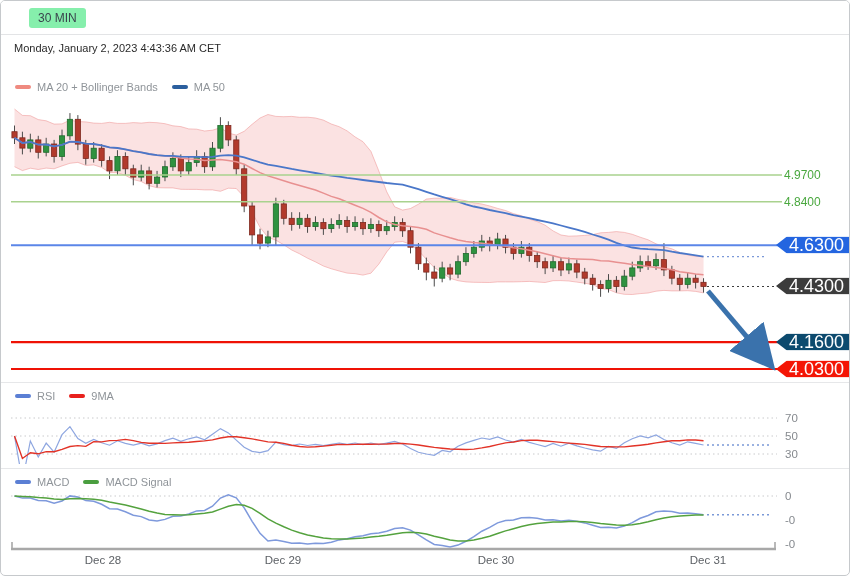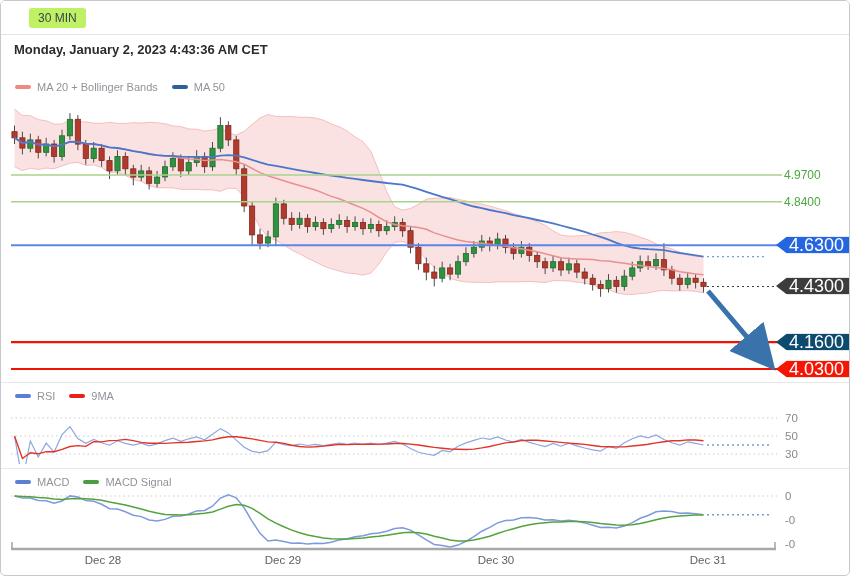--- a/index.html
+++ b/index.html
@@ -4,22 +4,22 @@
 <style>
   html,body{margin:0;padding:0;background:#fff;}
   *{box-sizing:border-box;}
   #app{
     position:relative;width:850px;height:576px;background:#fff;
     border:1px solid #c6c9cc;border-radius:5px;overflow:hidden;
     font-family:"Liberation Sans", sans-serif;
   }
   .hdr{position:absolute;top:0;left:0;width:100%;height:34px;border-bottom:1px solid #e3e4e6;display:flex;align-items:center;padding-left:13px;background:#fff;}
   .title{font-size:15px;font-weight:bold;color:#1c2733;letter-spacing:.2px;}
-  .badge{margin-left:15px;background:#bef264;color:#3a444e;font-size:12px;padding:3px 9px;border-radius:3px;}
-  .dt{position:absolute;top:41px;left:13px;font-size:13px;color:#2b2b2b;font-weight:bold;}
+  .badge{margin-left:15px;background:#86efac;color:#3a444e;font-size:12px;padding:3px 9px;border-radius:3px;}
+  .dt{position:absolute;top:41px;left:13px;font-size:11px;color:#2b2b2b;}
   .legend{position:absolute;display:flex;align-items:center;gap:14px;height:12px;}
   .li{display:flex;align-items:center;gap:6px;}
   .dash{width:16px;height:4px;border-radius:2px;display:inline-block;}
   .ltext{font-size:11px;color:#8f9499;}
   .research{position:absolute;top:80px;right:12px;font-size:11px;color:#b3b6ba;}
   .divider{position:absolute;left:0;width:100%;height:0;border-top:1px solid #e6e7e9;}
   svg{position:absolute;top:0;left:0;}
   .lvl-text{position:absolute;left:783px;font-size:12px;transform:translateY(-50%);}
   .tag{position:absolute;left:775px;width:73px;height:17px;line-height:17px;color:#fff;
        font-size:18px;text-align:center;padding-left:8px;transform:translateY(-50%);

